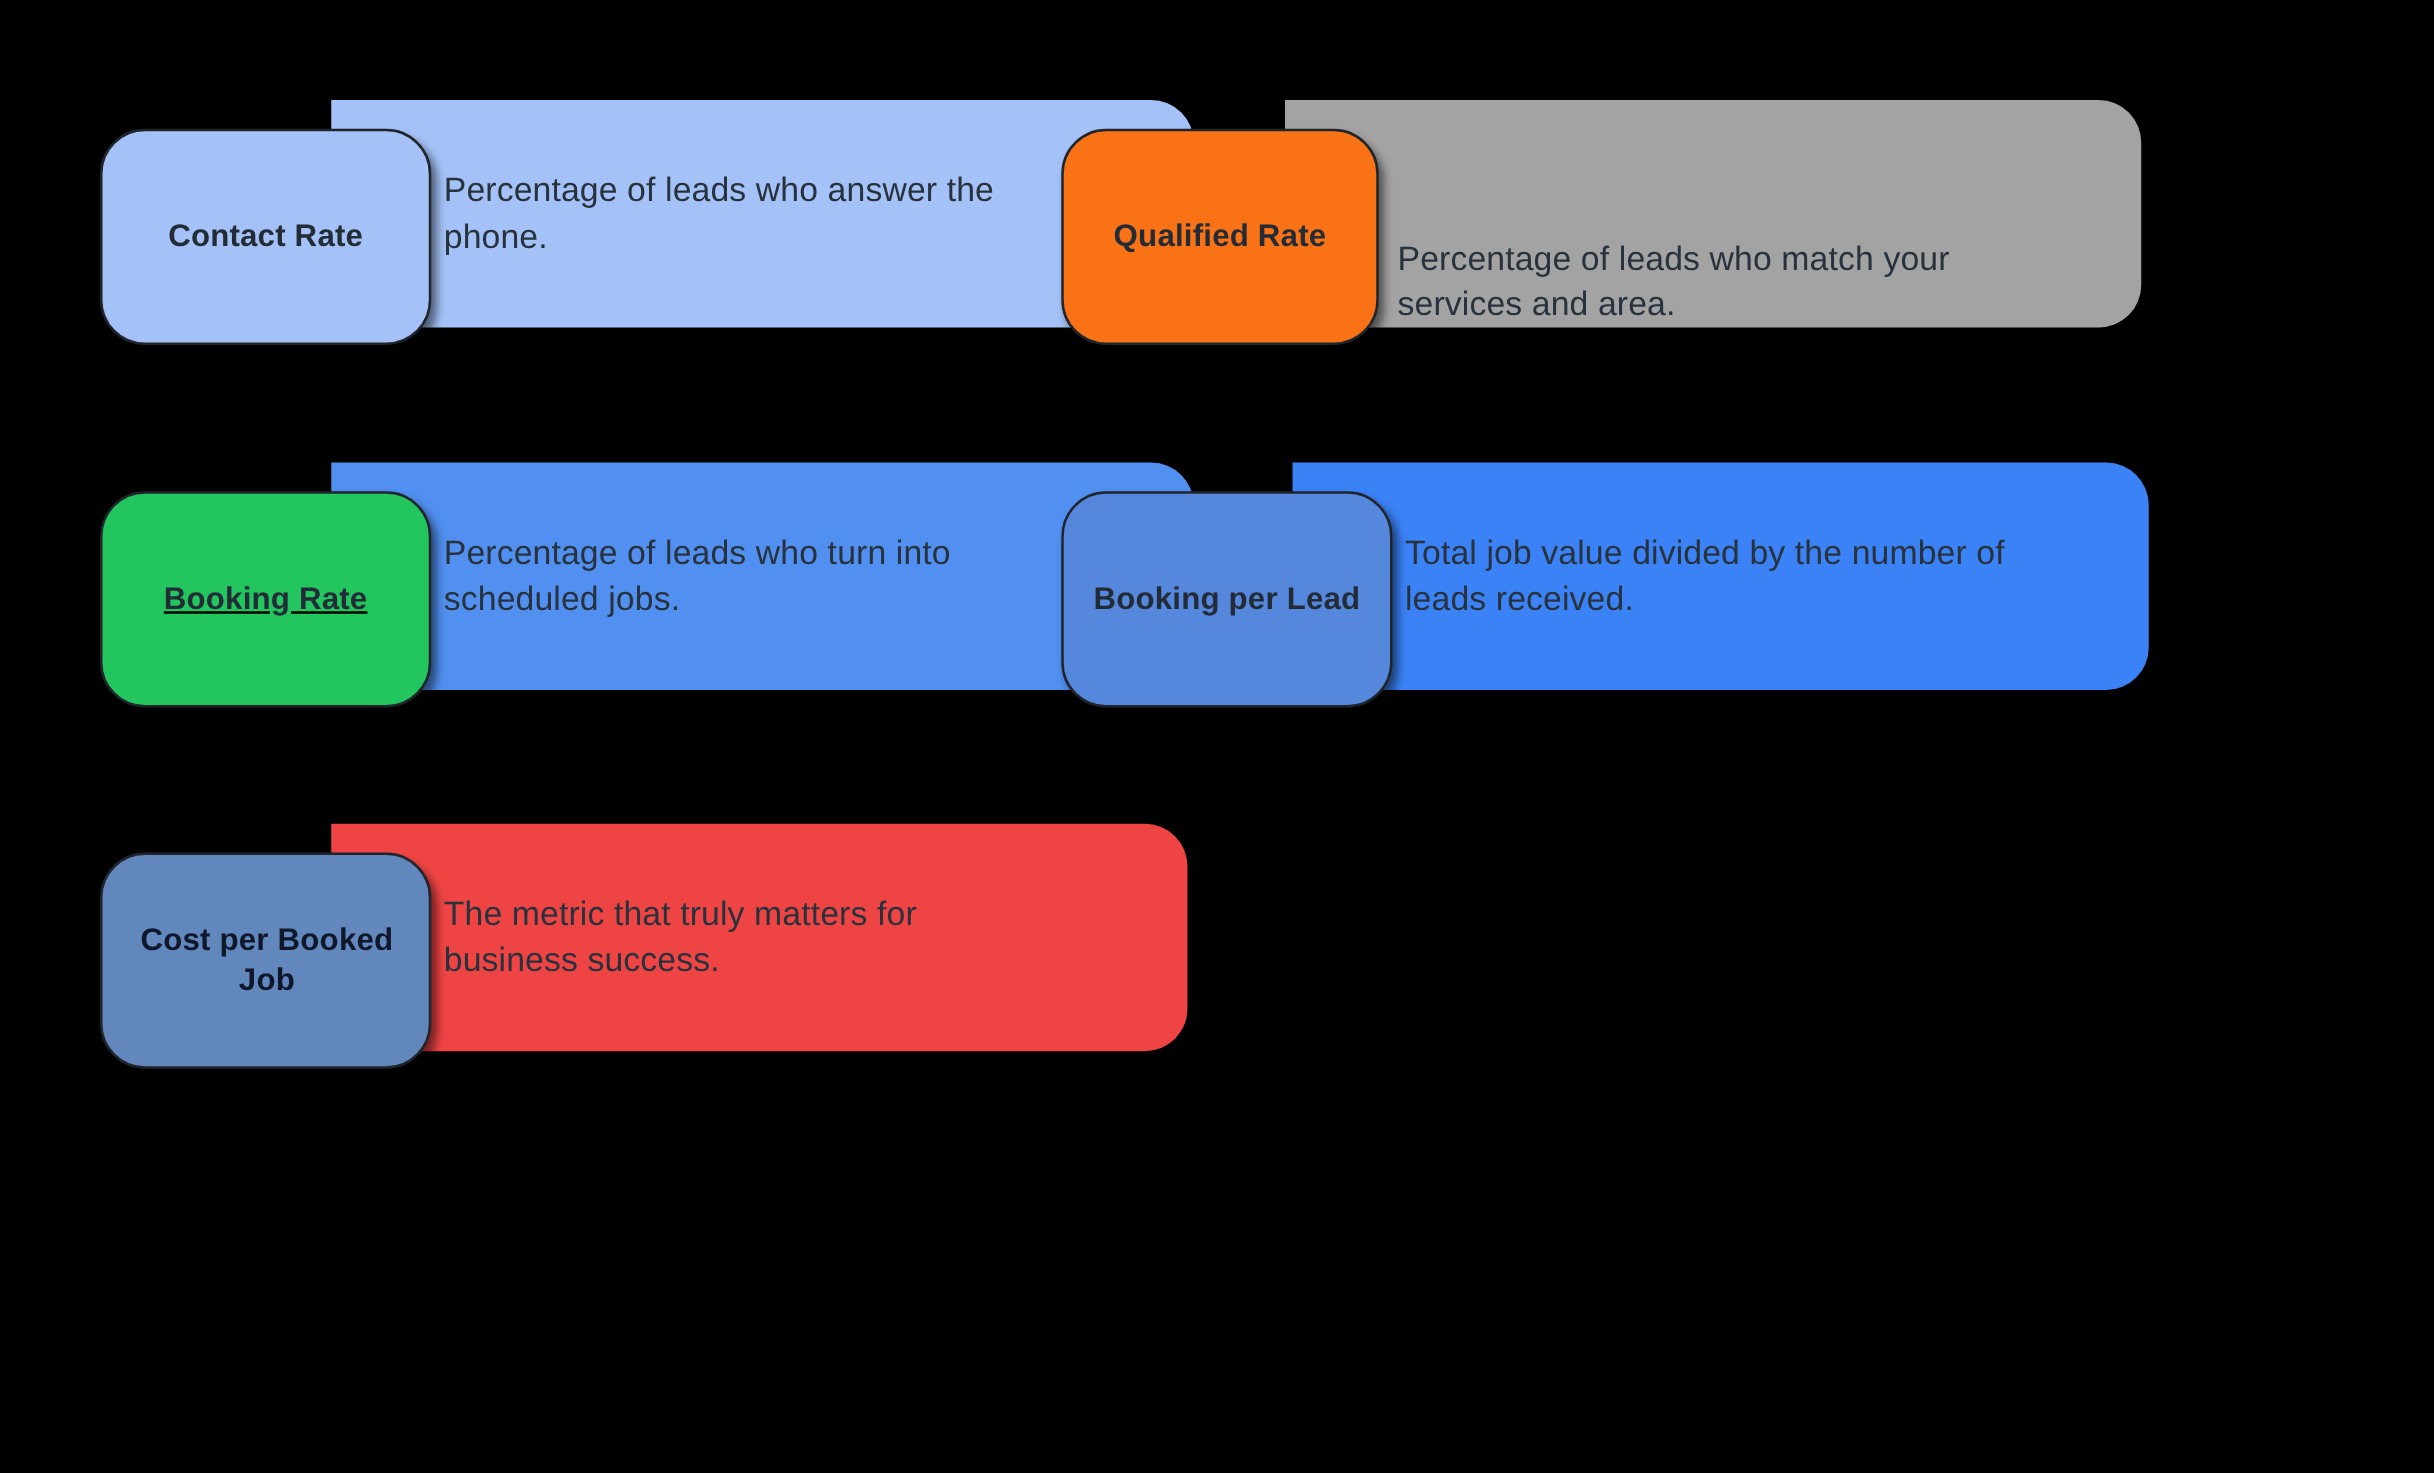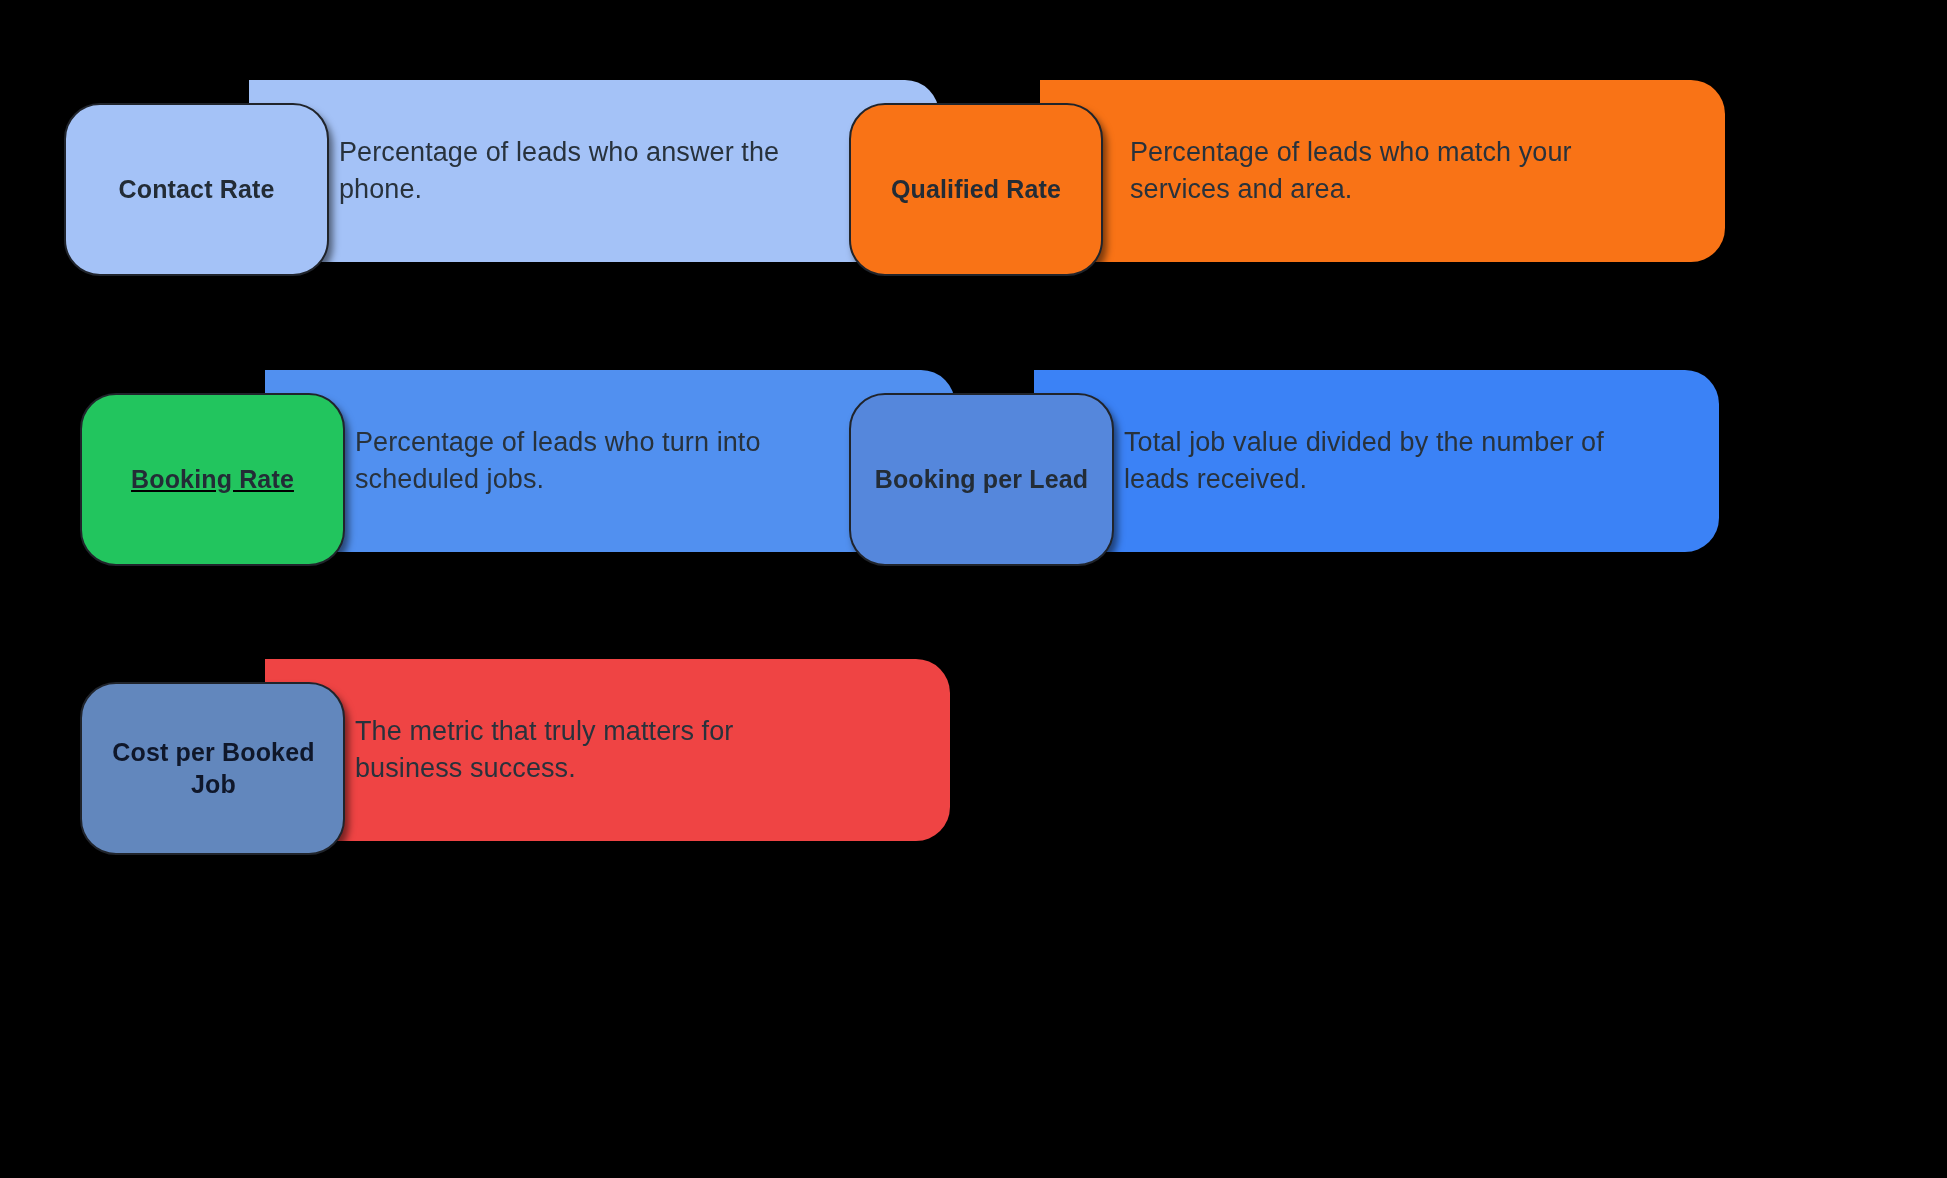--- a/index.html
+++ b/index.html
@@ -69,30 +69,30 @@
     text-align: center;
     line-height: 1.25;
     padding: 0 18px;
     letter-spacing: 0.15px;
   }
 </style>
 </head>
 <body>
 
 <div id="board">
-    <div class="card" style="left: 64px; top: 66px; width: 890px; height: 210px; padding-left: 18px;">
+    <div class="card" style="left: 80px; top: 66px; width: 890px; height: 210px; padding-left: 18px;">
       <div class="desc-panel" style="left: 185px; width: 690px; background: rgb(164, 194, 247);">
         <div class="desc-text" style="color: rgb(40, 50, 60);">Percentage of leads who answer the phone.</div>
       </div>
       <div class="label-panel" style="width: 265px; background: rgb(164, 194, 247); border-color: rgb(32, 36, 43);">
         <div class="label-text" style="color: rgb(35, 44, 54);">Contact Rate</div>
       </div>
     </div>
     <div class="card" style="left: 849px; top: 66px; width: 885px; height: 210px;">
-      <div class="desc-panel" style="left: 191px; width: 685px; background: #f97316;">
+      <div class="desc-panel" style="left: 179px; width: 685px; background: #a3a3a3; align-items: flex-end;">
         <div class="desc-text" style="color: rgb(40, 50, 60);">Percentage of leads who match your services and area.</div>
       </div>
       <div class="label-panel" style="width: 254px; background: #f97316; border-color: rgb(32, 36, 43);">
         <div class="label-text" style="color: rgb(35, 44, 54);">Qualified Rate</div>
       </div>
     </div>
     <div class="card" style="left: 80px; top: 356px; width: 890px; height: 210px;">
       <div class="desc-panel" style="left: 185px; width: 690px; background: rgb(81, 144, 240);">
         <div class="desc-text" style="color: rgb(40, 50, 60);">Percentage of leads who turn into scheduled jobs.</div>
       </div>

